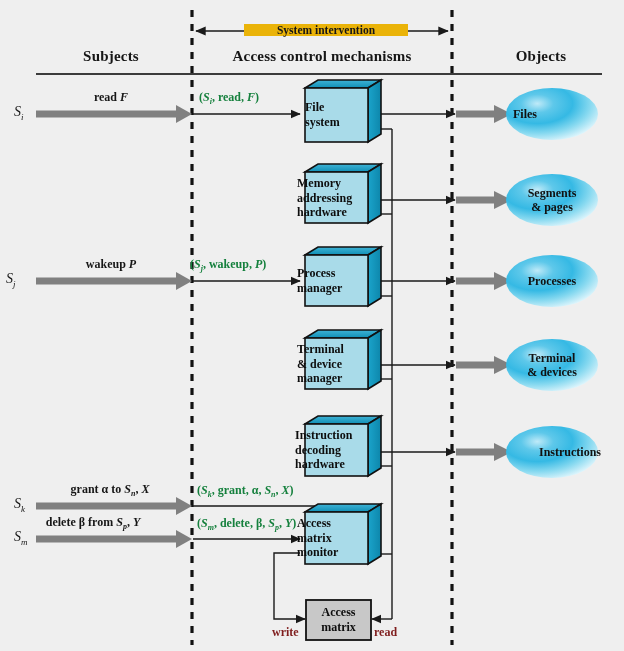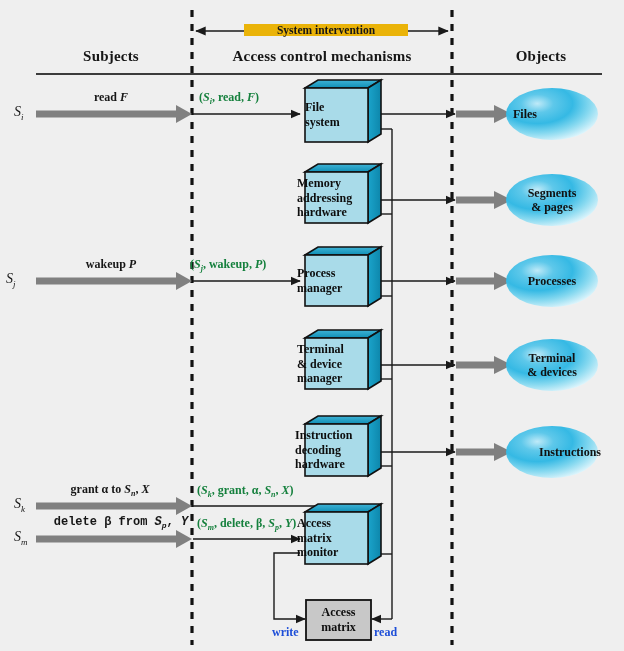--- a/index.html
+++ b/index.html
@@ -86,21 +86,21 @@
     line-height:14.5px;
     color:#0d0d0d;
     text-align:center;
     white-space:nowrap;
     pointer-events:none;
   }
   .rw-label{
     position:absolute;
     font-weight:bold;
     font-size:12px;
-    color:#1d4ed8;
+    color:#7f1d1d;
     white-space:nowrap;
   }
 </style>
 </head>
 <body>
 
 <div id="root">
 
   <svg id="canvas" viewBox="0 0 624 651">
     <defs>
@@ -300,21 +300,21 @@
   <div class="subj" style="left:14px;top:496px;">
     <span>S</span><sub>k</sub>
   </div>
   <div class="subj" style="left:14px;top:529px;">
     <span>S</span><sub>m</sub>
   </div>
 
   <div class="req-label" style="left:46px;top:257px;width:130px;">wakeup <i>P</i></div>
   <div class="req-label" style="left:46px;top:90px;width:130px;">read <i>F</i></div>
   <div class="req-label" style="left:34px;top:482px;width:152px;">grant α to <i>S</i><sub>n</sub>, <i>X</i></div>
-  <div class="req-label" style="left:42px;top:515px;width:158px;font-family:Liberation Mono, monospace;">delete β from <i>S</i><sub>p</sub>, <i>Y</i></div>
+  <div class="req-label" style="left:14px;top:515px;width:158px;">delete β from <i>S</i><sub>p</sub>, <i>Y</i></div>
 
   <div class="tuple-label" style="left:199px;top:90px;">(<i>S</i><sub>i</sub>, read, <i>F</i>)</div>
   <div class="tuple-label" style="left:190px;top:257px;">(<i>S</i><sub>j</sub>, wakeup, <i>P</i>)</div>
   <div class="tuple-label" style="left:197px;top:483px;">(<i>S</i><sub>k</sub>, grant, α, <i>S</i><sub>n</sub>, <i>X</i>)</div>
   <div class="tuple-label" style="left:197px;top:516px;">(<i>S</i><sub>m</sub>, delete, β, <i>S</i><sub>p</sub>, <i>Y</i>)</div>
 
   <div class="mech-text" style="left:305px;top:100px;width:63px;">
     <div>File</div>
     <div>system</div>
   </div>

